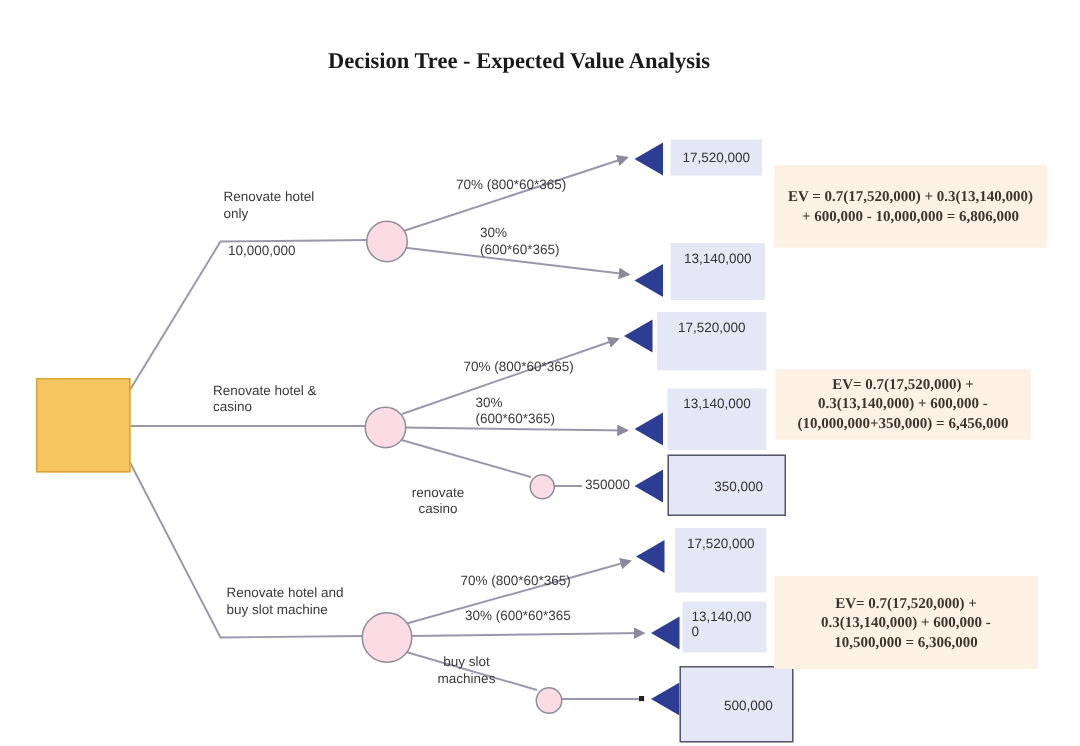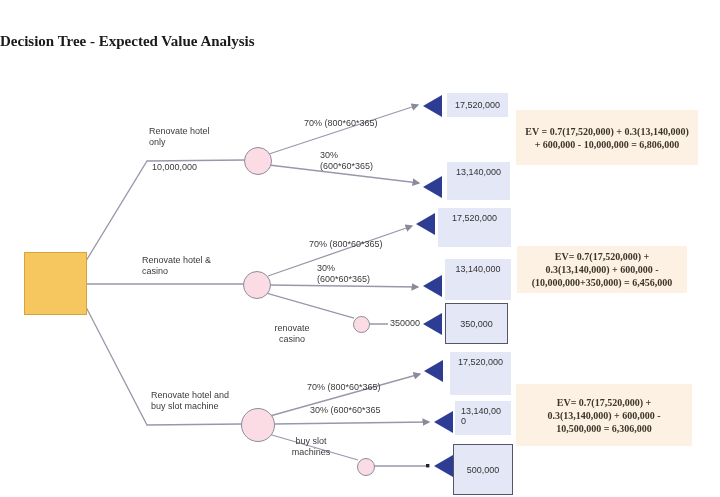--- a/index.html
+++ b/index.html
@@ -3,21 +3,21 @@
 <meta charset="utf-8">
 <style>
   html,body{margin:0;padding:0;background:#ffffff;}
   #canvas{
     position:relative;width:720px;height:497px;background:#ffffff;overflow:hidden;
     font-family:"Liberation Sans", sans-serif;color:#3a3a3a;
   }
   #wires{position:absolute;left:0;top:0;z-index:1;}
   .abs{position:absolute;z-index:2;}
   .title{
-    left:0;top:33px;width:692px;
+    left:0;top:33px;width:692px;text-align:center;
     font-family:"Liberation Serif", serif;font-weight:bold;font-size:15px;color:#1a1a1a;
   }
   .decision-square{
     left:24px;top:252px;width:61px;height:61px;
     background:#f6c75f;border:1.5px solid #d9a23a;
   }
   .chance{
     background:#fbdce4;border:1.3px solid #8f8c9c;border-radius:50%;
   }
   .c1{left:244px;top:147px;width:26px;height:26px;}
@@ -30,21 +30,21 @@
     border-color:transparent #2e3d94 transparent transparent;
     border-width:11px 19px 11px 0;
   }
   .lbl{font-size:9px;line-height:11px;}
   .ctr{text-align:center;}
   .vbox{
     background:#e4e7f6;font-size:9px;text-align:center;color:#333333;
   }
   .vtop{padding-top:5px;}
   .vmid{display:flex;align-items:center;justify-content:center;}
-  .vbordered{border:1.5px solid #55556a;}
+  .vbordered{border:1.5px solid #55556a;padding-left:16px;}
   .brk{word-break:break-all;text-align:left;padding-left:6px;padding-right:6px;box-sizing:border-box;}
   .evbox{
     background:#fdf1e3;display:flex;align-items:center;justify-content:center;
     font-family:"Liberation Serif", serif;font-weight:bold;font-size:10px;
     line-height:13px;text-align:center;color:#3d352b;padding:2px 8px;box-sizing:border-box;
   }
   .edge-lbl{background:#ffffff;padding:0 2px;}
 </style>
 </head>
 <body>

